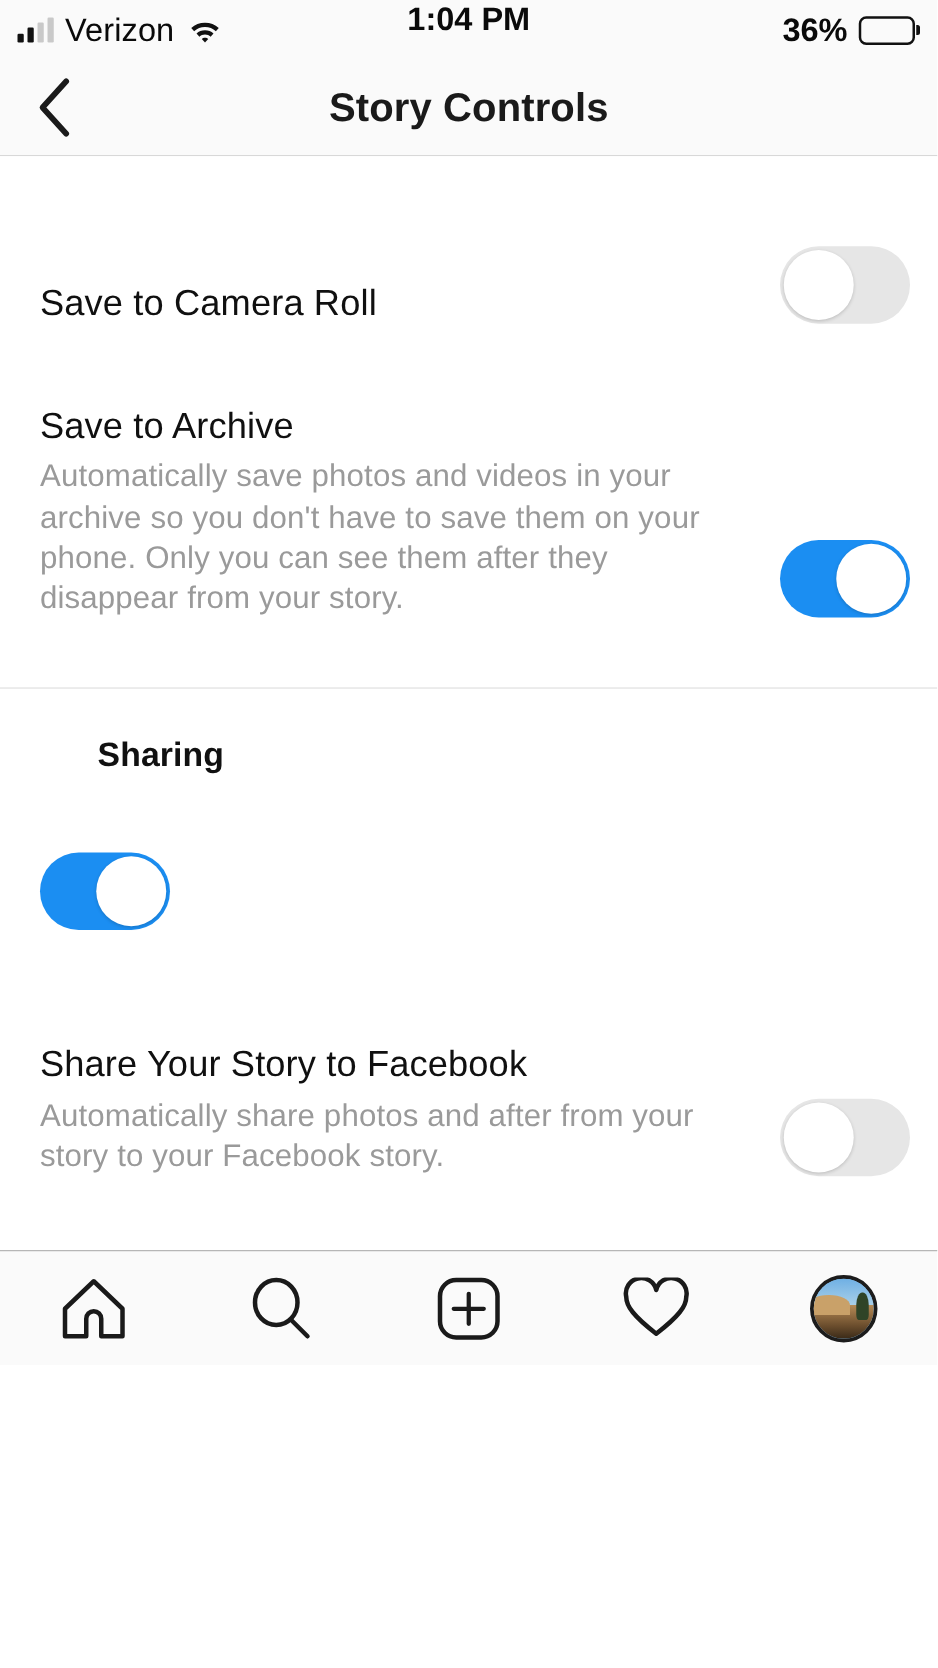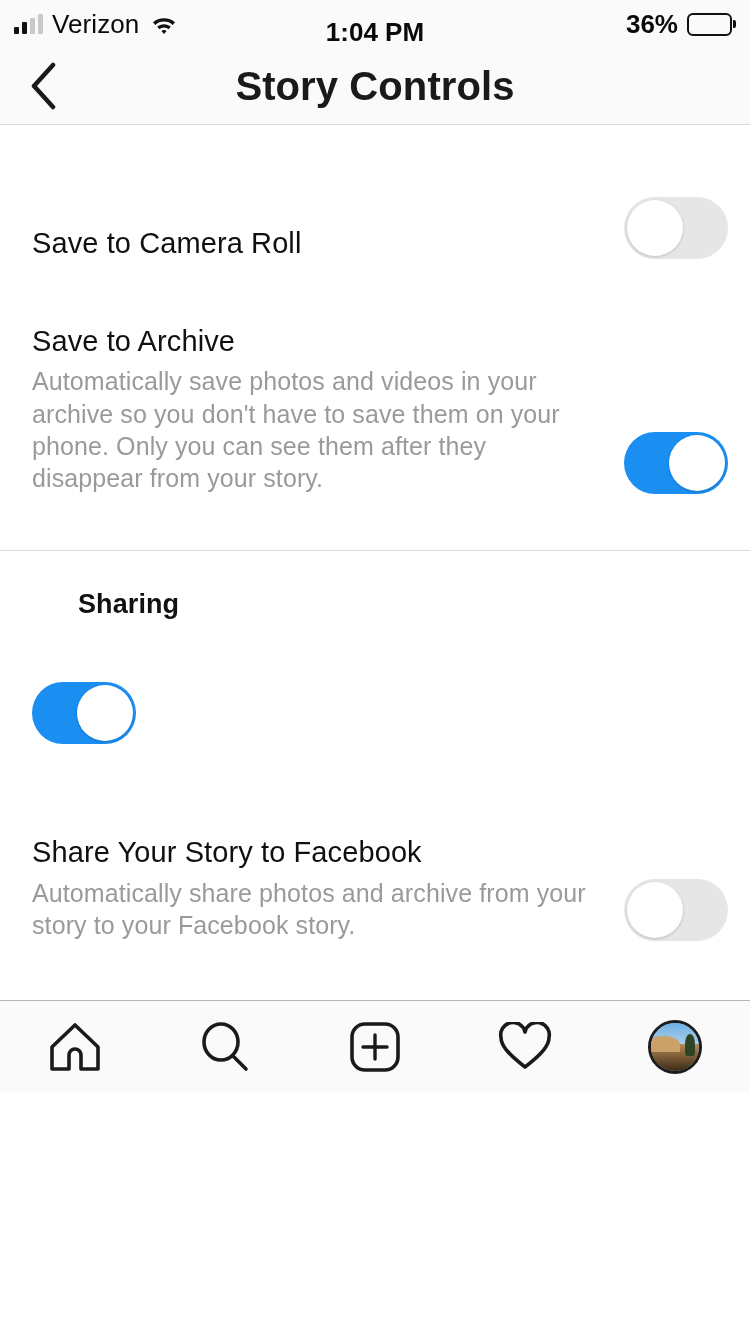--- a/index.html
+++ b/index.html
@@ -29,21 +29,21 @@
   .signal { display: flex; align-items: flex-end; gap: 3px; height: 20px; }
   .signal i { display: block; width: 5px; border-radius: 1px; background: #111; }
   .signal i:nth-child(1) { height: 7px; }
   .signal i:nth-child(2) { height: 12px; }
   .signal i:nth-child(3) { height: 16px; background: #c9c9c9; }
   .signal i:nth-child(4) { height: 20px; background: #c9c9c9; }
   .carrier { font-size: 26px; color: #0a0a0a; letter-spacing: .1px; }
   .wifi { width: 28px; height: 21px; display: block; margin-left: 2px; }
   .sb-center {
     position: absolute; left: 0; right: 0; top: 0; bottom: 0;
-    display: flex; align-items: flex-end; justify-content: center;
+    display: flex; align-items: flex-start; justify-content: center;
     pointer-events: none;
   }
   .clock { font-size: 26px; font-weight: bold; color: #0a0a0a; }
   .sb-right {
     margin-left: auto; display: flex; align-items: center; gap: 9px;
   }
   .batt-pct { font-size: 26px; font-weight: bold; color: #0a0a0a; }
   .batt {
     position: relative; width: 45px; height: 23px;
     border: 2.5px solid #111; border-radius: 6px;
@@ -66,21 +66,21 @@
   }
   .back-btn {
     width: 86px; height: 100%;
     display: flex; align-items: center; justify-content: center;
     cursor: pointer;
   }
   .back-btn svg { display: block; }
   .nav-title {
     position: absolute; left: 0; right: 0;
     text-align: center;
-    font-size: 40px; font-weight: bold; color: #1a1a1a;
+    font-size: 32px; font-weight: bold; color: #1a1a1a;
     letter-spacing: .1px;
     pointer-events: none;
   }
 
   
   .content {
     flex: 1 1 auto;
     background: #ffffff;
     position: relative;
     overflow: hidden;
@@ -269,21 +269,21 @@
       <div class="row" style="padding-top:70px;">
         <div class="toggle on" style="margin-top:-8px;">
           <span class="knob"></span>
         </div>
       </div>
 
 
       <div class="row" style="padding-top:92px;">
         <div class="row-text">
           <div class="row-title">Share Your Story to Facebook</div>
-          <div class="row-desc">Automatically share photos and archive from your story to your Facebook story.</div>
+          <div class="row-desc">Automatically share photos and after from your story to your Facebook story.</div>
         </div>
         <div class="toggle off" style="margin-top:-8px;">
           <span class="knob"></span>
         </div>
       </div>
 
     </div>
   </div>
 
   <div class="tabbar">

